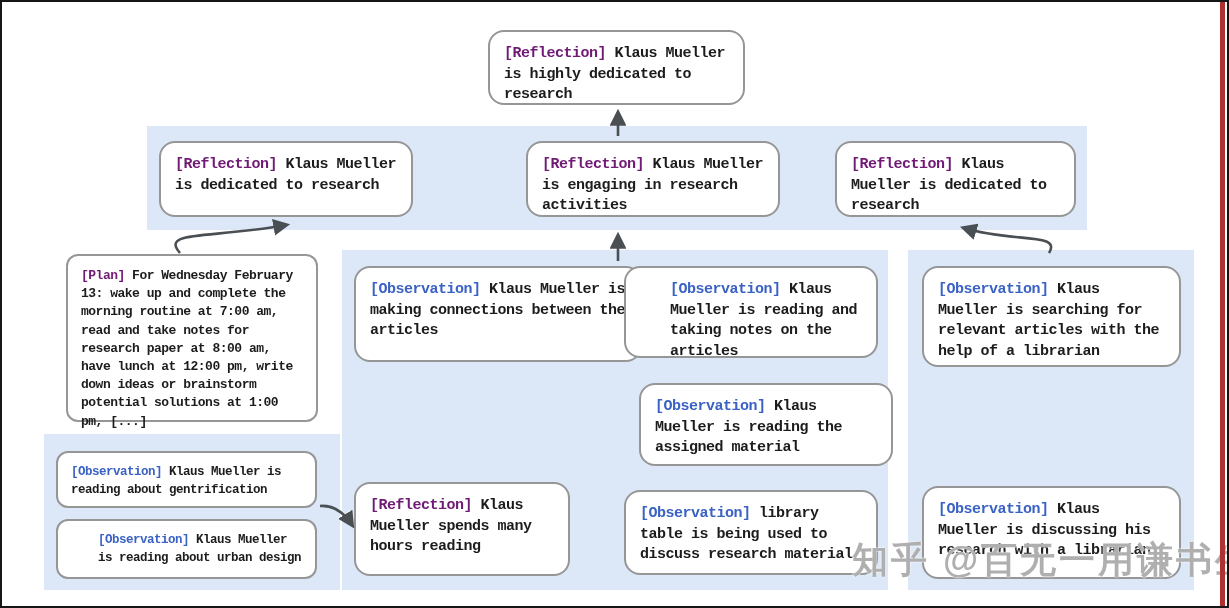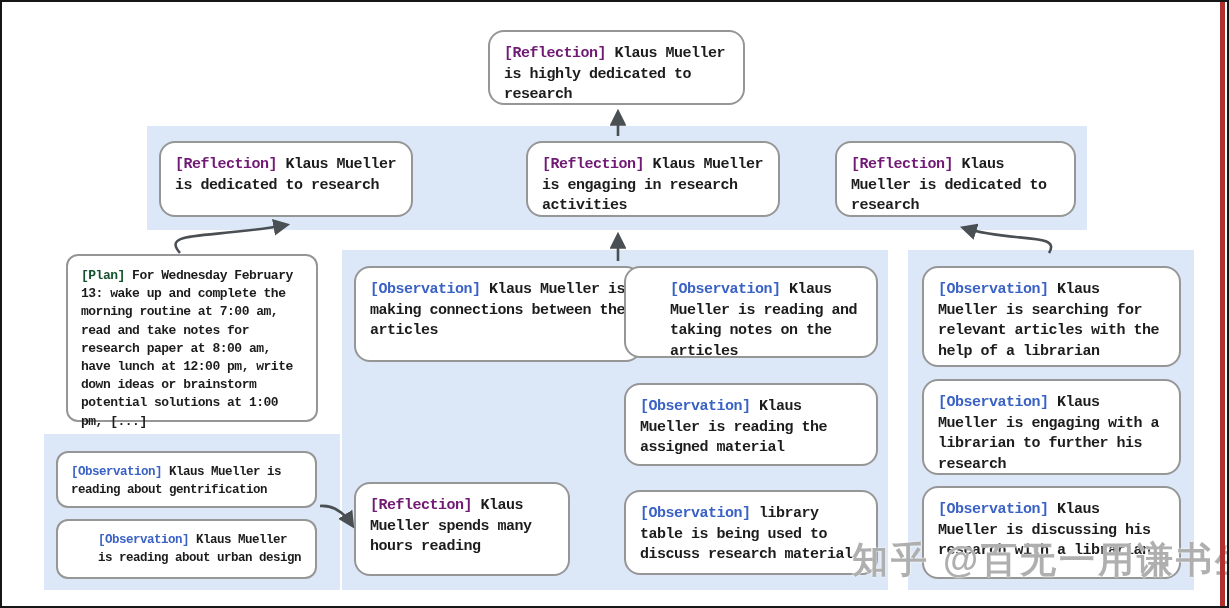--- a/index.html
+++ b/index.html
@@ -12,21 +12,21 @@
   .right-accent{ position:absolute; top:0; right:2px; width:5px; height:604px; background:#b03030; z-index:30; }
   .band { position:absolute; background:#dce8f8; z-index:1; }
   .node {
     position:absolute; background:#ffffff; border:2px solid #969696;
     border-radius:16px; padding:12px 14px; z-index:5;
     font-weight:700; color:#1c1c1c; line-height:1.38; font-size:15px;
     letter-spacing:-0.5px;
   }
   .node.small { font-size:12.5px; border-radius:12px; line-height:1.4; padding:11px 13px; }
   .tag-reflection { color:#701a75; }
-  .tag-plan { color:#14532d; }
+  .tag-plan { color:#701a75; }
   .tag-observation { color:#3a62c4; }
   svg.arrows { position:absolute; left:0; top:0; z-index:8; pointer-events:none; }
   .watermark {
     position:absolute; left:850px; top:534px; z-index:25;
     font-family:"Liberation Sans",sans-serif; font-weight:700;
     font-size:36px; letter-spacing:3px; color:rgba(158,158,158,0.82);
     text-shadow:0 0 2px #ffffff, 0 0 1px #ffffff; white-space:nowrap;
   }
 </style>
 </head>
@@ -90,37 +90,33 @@
   </div>
   <div class="node" style="left:352px; top:480px; width:216px; height:94px;">
     <span class="tag-reflection">[Reflection] </span>
     <span>Klaus Mueller spends many hours reading</span>
   </div>
 
   <div class="node" style="left:622px; top:264px; width:254px; height:92px;padding-left:44px;">
     <span class="tag-observation">[Observation] </span>
     <span>Klaus Mueller is reading and taking notes on the articles</span>
   </div>
-  <div class="node" style="left:622px; top:381px; width:254px; height:83px;">
+  <div class="node" style="left:637px; top:381px; width:254px; height:83px;">
     <span class="tag-observation">[Observation] </span>
     <span>Klaus Mueller is reading the assigned material</span>
   </div>
   <div class="node" style="left:920px; top:264px; width:259px; height:101px;">
     <span class="tag-observation">[Observation] </span>
     <span>Klaus Mueller is searching for relevant articles with the help of a librarian</span>
   </div>
 
   <div class="node" style="left:622px; top:488px; width:254px; height:85px;">
     <span class="tag-observation">[Observation] </span>
     <span>library table is being used to discuss research material</span>
   </div>
-  <div class="node" style="left:920px; top:377px; width:259px; height:96px;">
-    <span class="tag-observation">[Observation] </span>
-    <span>Klaus Mueller is engaging with a librarian to further his research</span>
-  </div>
   <div class="node" style="left:920px; top:484px; width:259px; height:93px;">
     <span class="tag-observation">[Observation] </span>
     <span>Klaus Mueller is discussing his research with a librarian</span>
   </div>
 
   <div class="watermark">知乎 @百无一用谦书生</div>
 
   <div class="right-accent"></div>
 </div>
 

